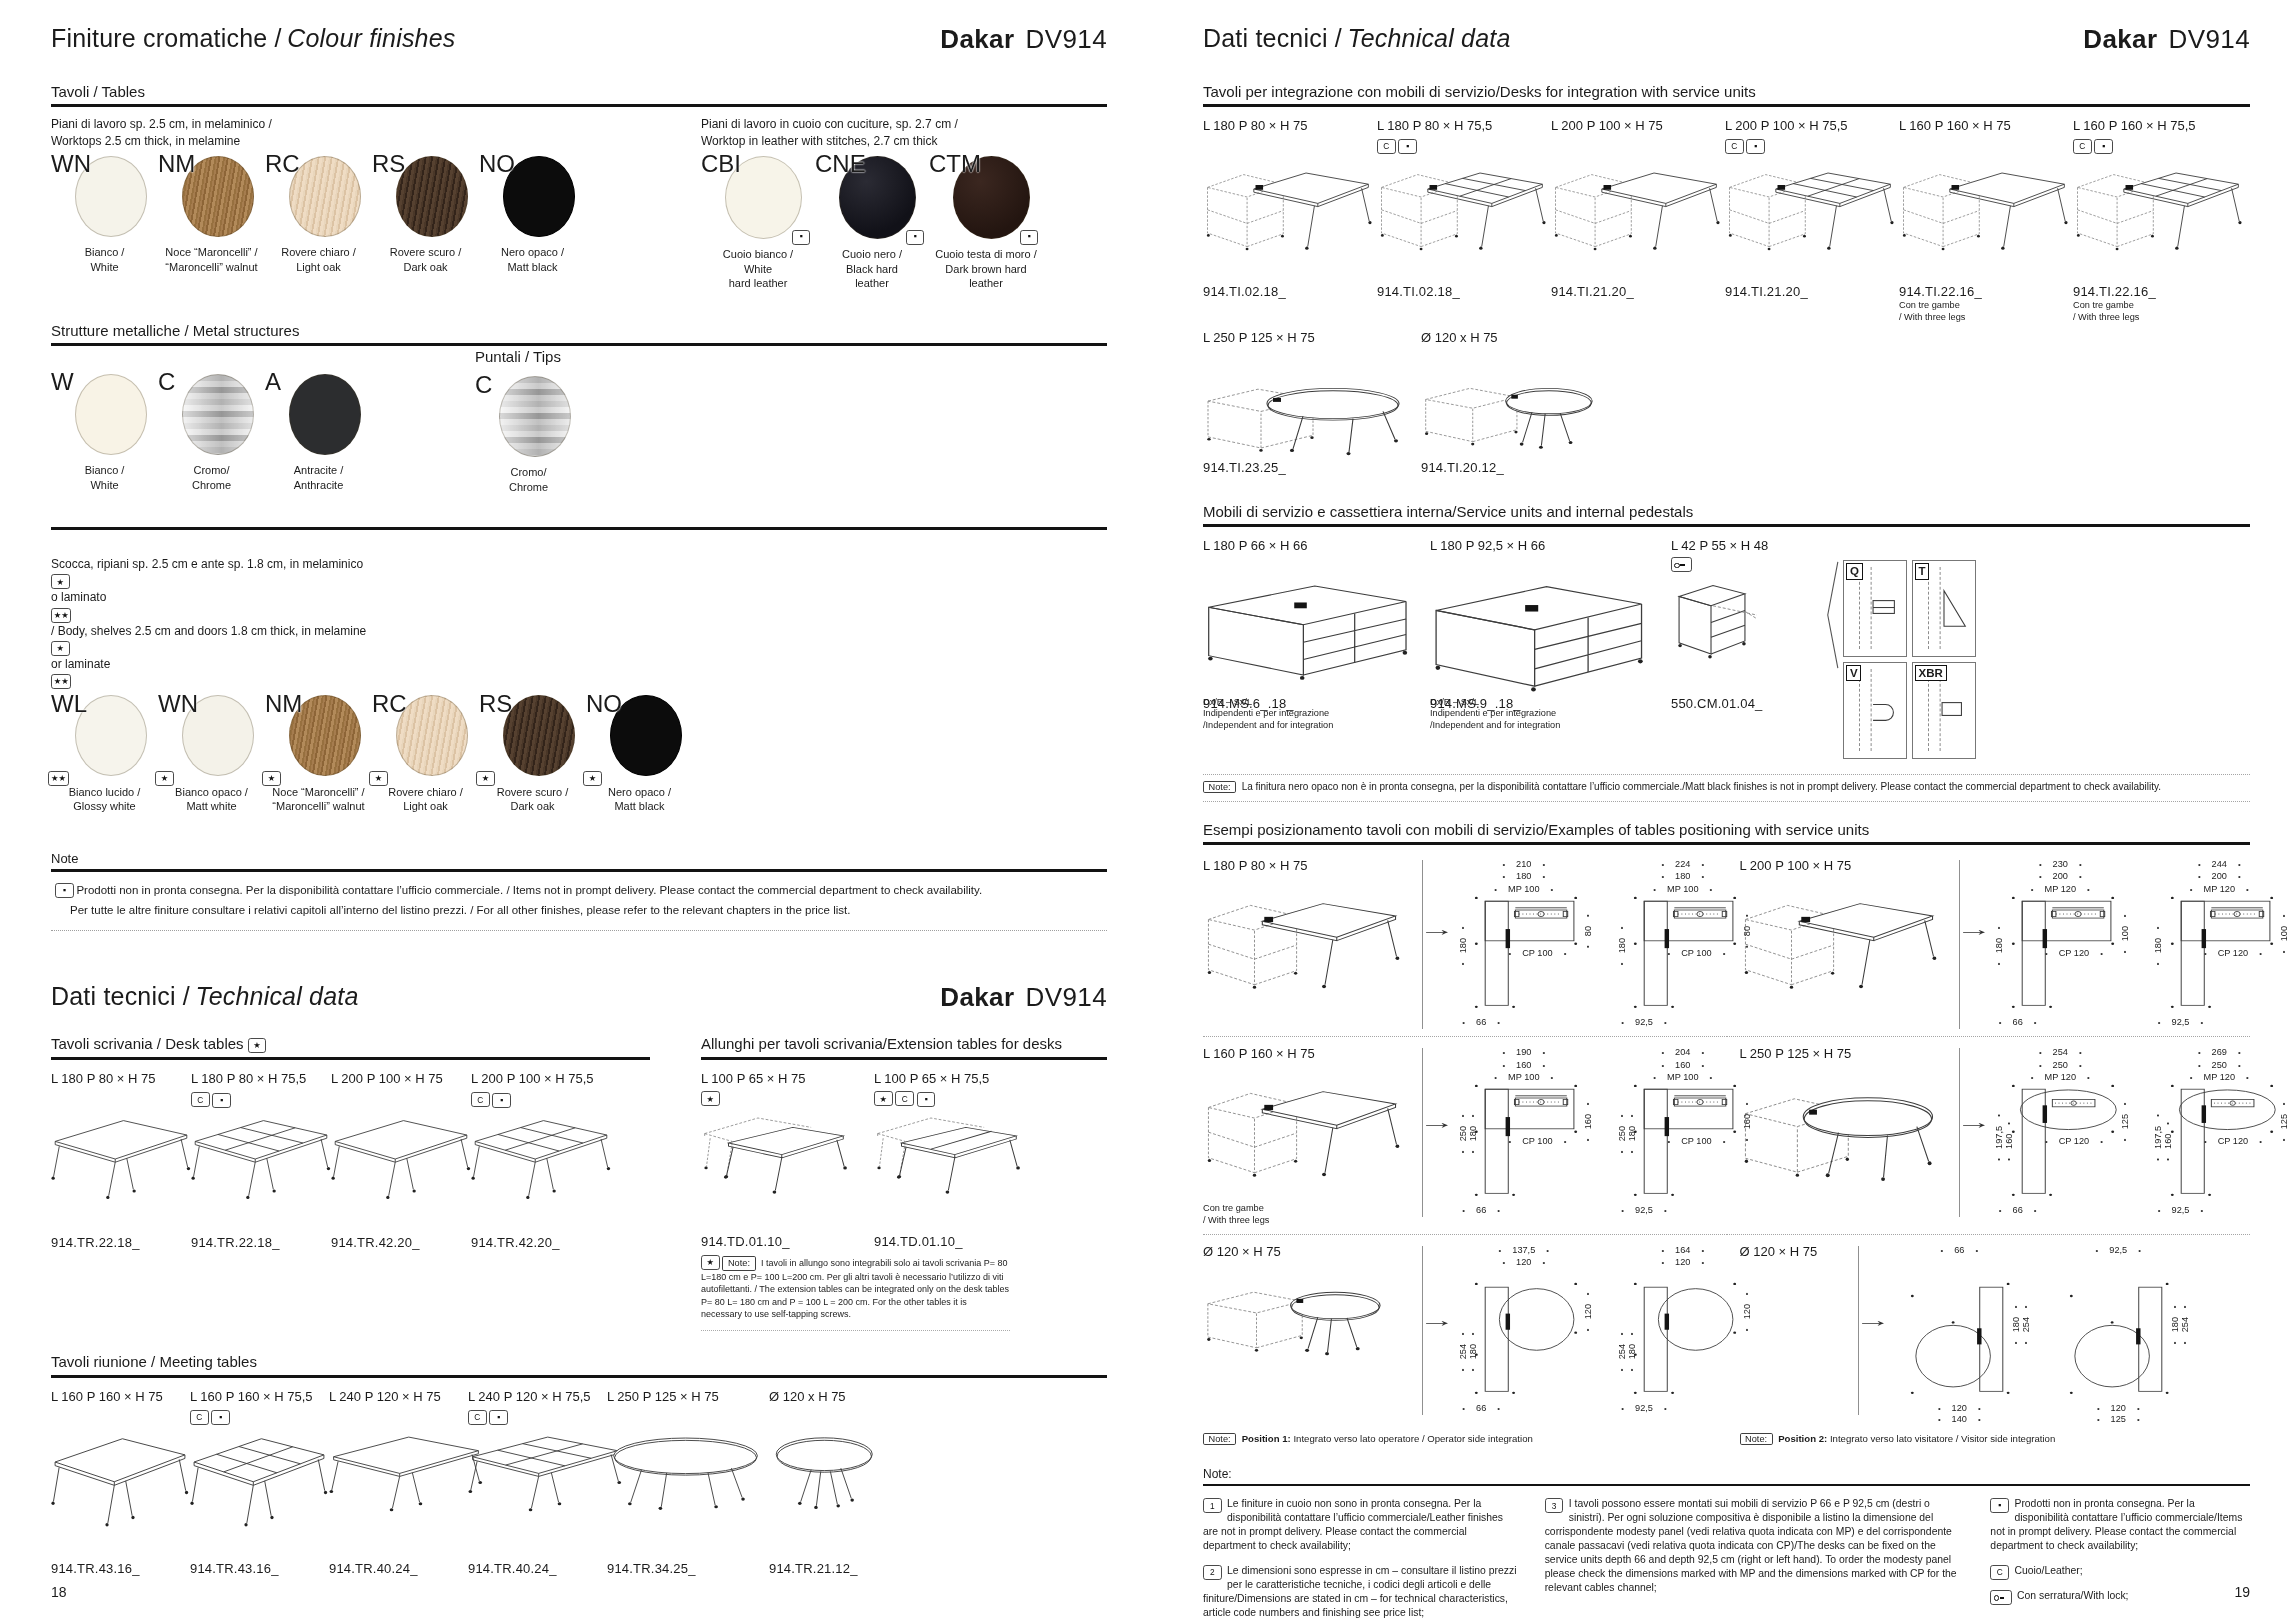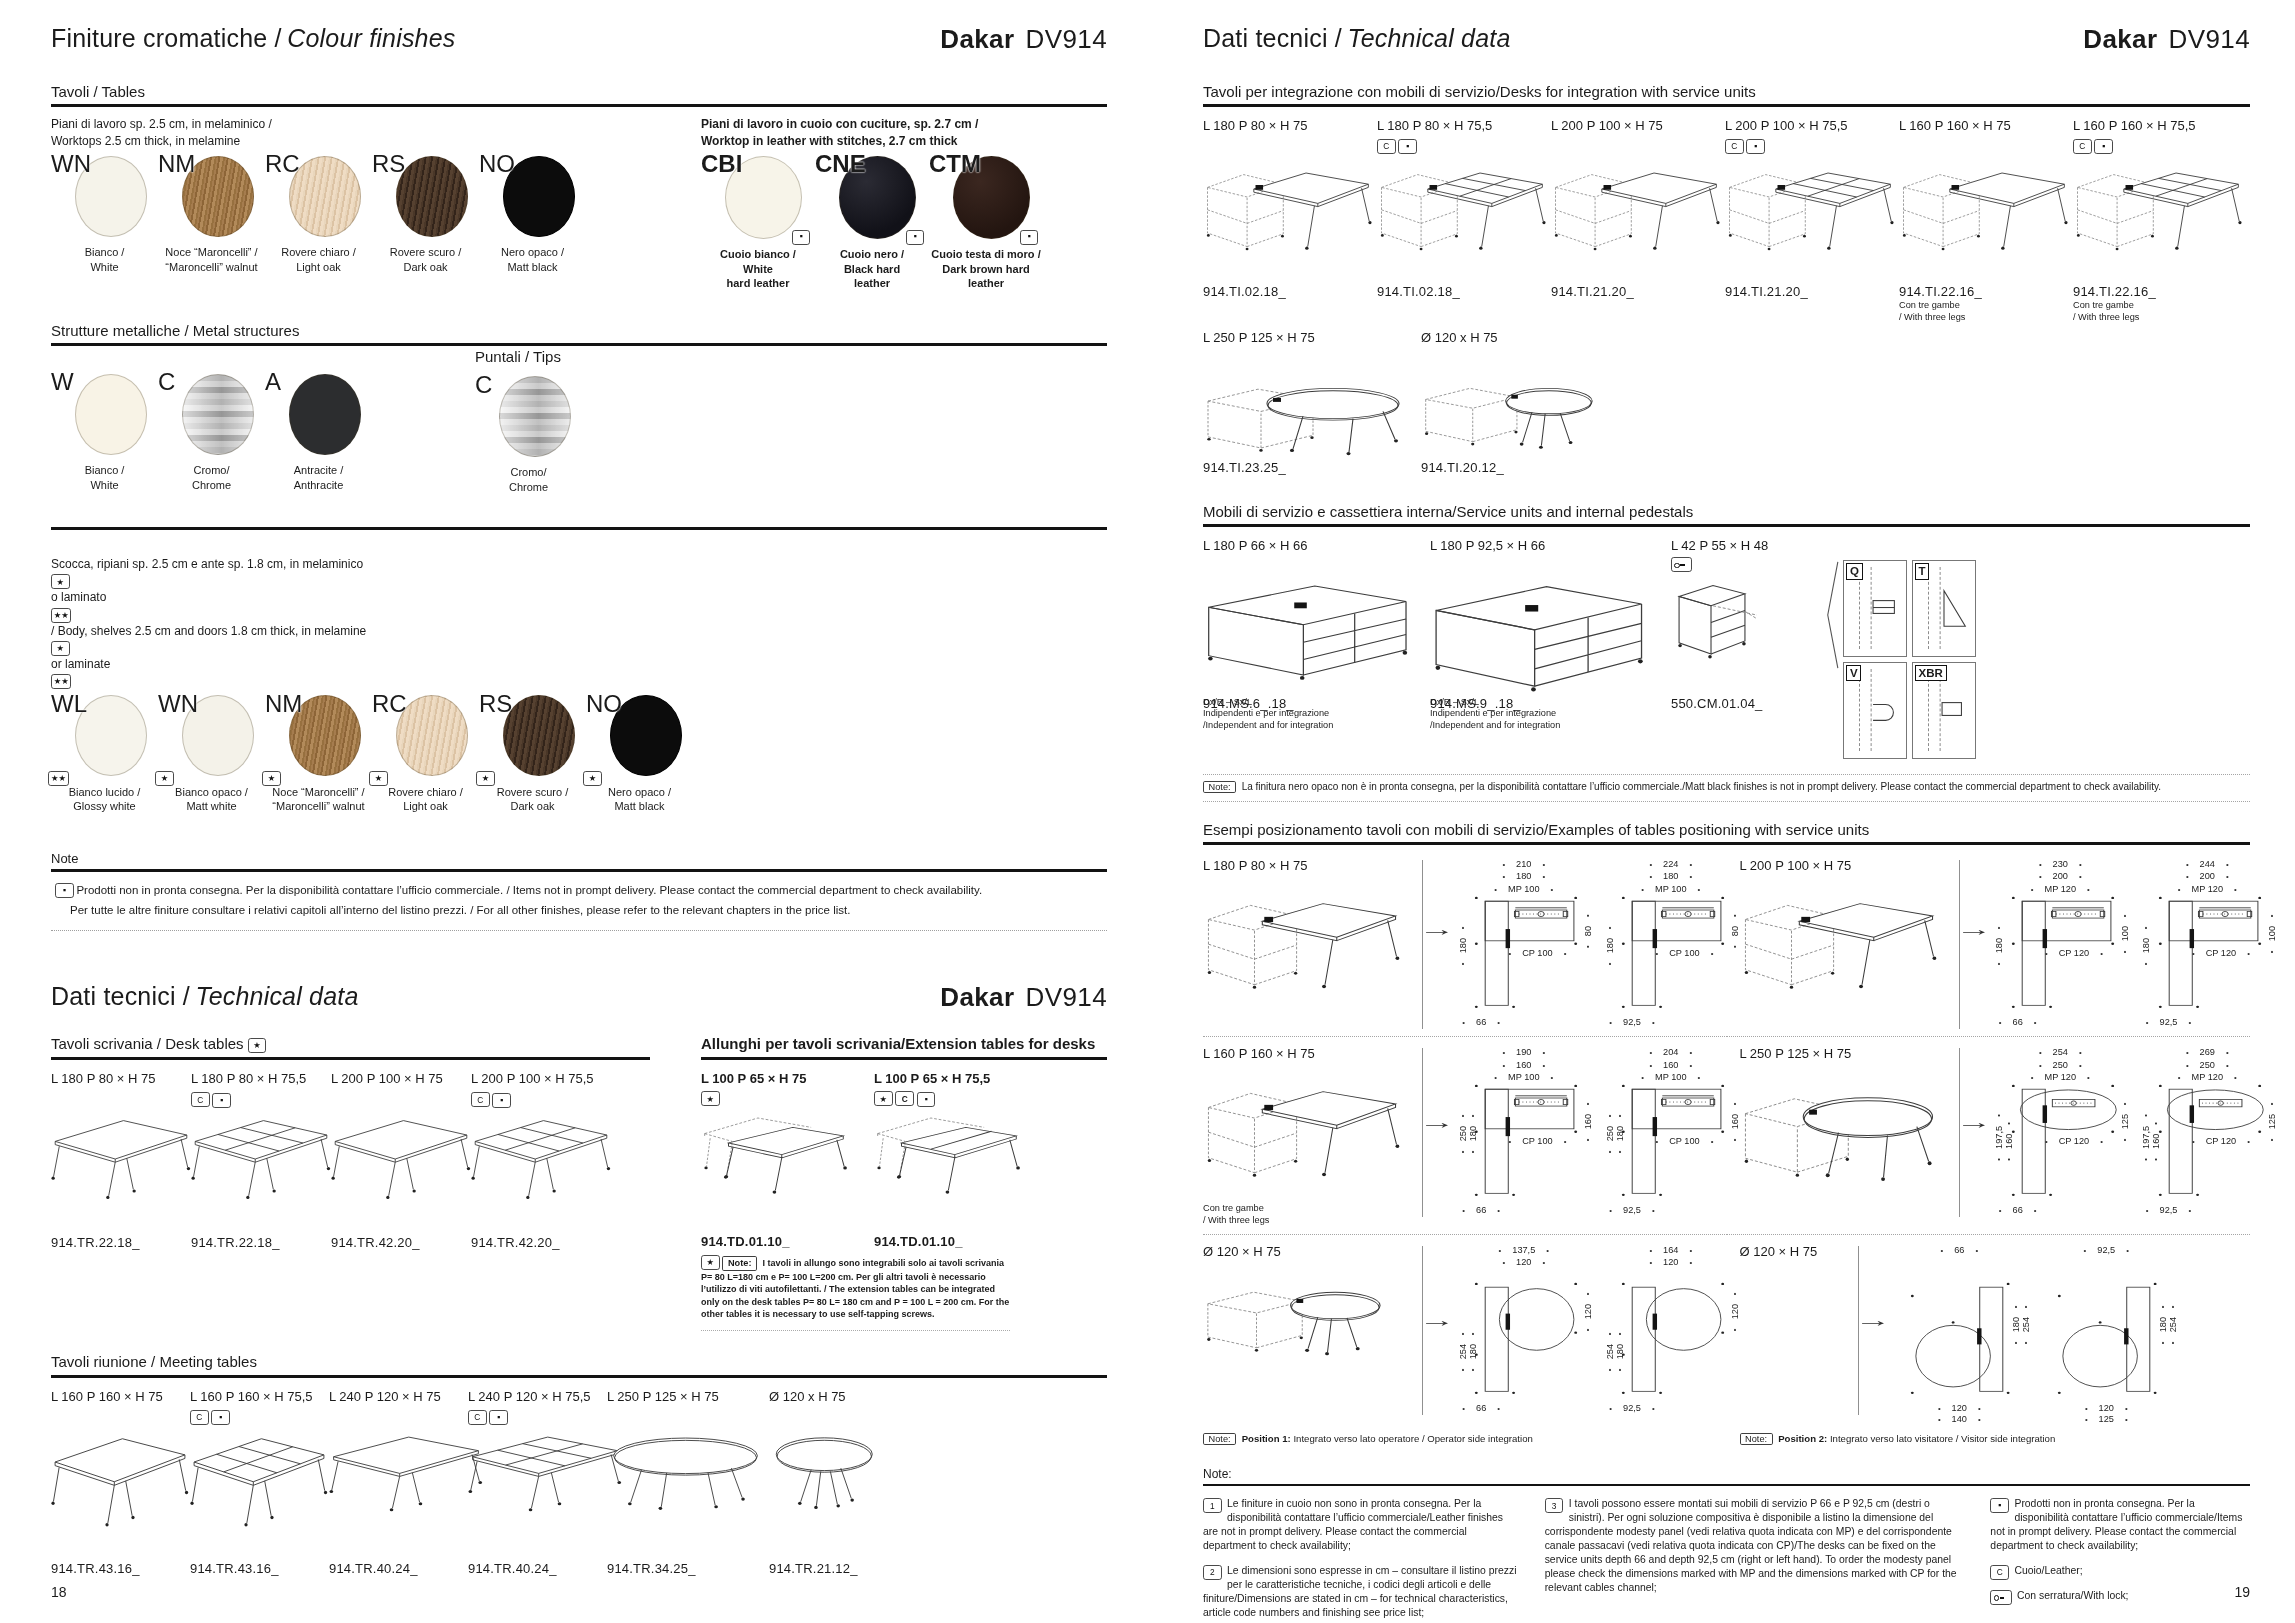--- a/index.html
+++ b/index.html
@@ -16,21 +16,21 @@
   .logo{font-size:26px;white-space:nowrap;letter-spacing:0.4px;}
   .logo b{font-weight:700;margin-right:11px;}
 
   .sec-h{font-size:15px;margin-bottom:4.6px;}
   .hrule{border-top:3.2px solid #131313;}
   .hrule2{border-top:2.8px solid #131313;}
   .dotted{border-top:0.9px dotted #9f9f9f;}
   .desc{font-size:12px;line-height:1.38;white-space:pre-line;margin:9.2px 0 0;}
 
   .cols{display:flex;gap:51px;}
-  .colA{width:599px;flex:0 0 auto;} .colB{flex:1;font-weight:bold;}
+  .colA{width:599px;flex:0 0 auto;} .colB{flex:1;}
 
   .swrow{display:flex;margin-top:1px;}
   .sw{position:relative;width:107px;padding-top:1.8px;}
   .colB .sw{width:114px;}
   .sw-code{position:absolute;left:0;top:0;font-size:24px;z-index:2;text-shadow:0 0 1.8px #fff,0 0 1.8px #fff;}
   .sw-circle{display:block;width:70px;height:79px;border-radius:50%;margin:3.7px 0 0 24px;
              background:var(--sw,#eee);border:0.9px solid rgba(70,58,34,.28);}
   .colB .sw-circle{width:75px;height:81px;}
   .sw-cap{display:block;text-align:center;font-size:11px;line-height:1.32;margin-top:8.3px;white-space:pre-line;}
   .sw-badges{position:absolute;z-index:3;}
@@ -111,21 +111,21 @@
   .ex-grid > div.ex-block:nth-of-type(-n+4){border-bottom:0.9px dotted #a5a5a5;}
   .ex-grid > div.ex-block:nth-of-type(even){padding-left:13px;}
   .ex-left{width:219px;flex:0 0 auto;}
   .ex-grid > div.ex-block:nth-of-type(6) .ex-left{width:118px;}
   .ex-left .size{font-size:13px;}
   .ex-iso{width:197px;height:119px;margin-top:13px;display:block;}
   .ex-grid > div.ex-block:nth-of-type(5) .ex-iso{width:180px;height:96px;}
   .ex-left .pcap{font-size:9.2px;line-height:1.3;white-space:pre-line;margin-top:9.2px;}
   .ex-div{width:0.9px;background:#909090;height:169px;flex:0 0 auto;margin-top:1.8px;}
   .ex-arrow{align-self:center;font-size:17.4px;transform:scaleX(2.1);margin:0 16.5px 27.5px 5.5px;color:#2f2f2f;}
-  .ex-plans{display:flex;gap:24px;}
+  .ex-plans{display:flex;gap:36px;}
   .plan{width:123px;font-size:9.2px;color:#222;}
   .plan-top{display:flex;flex-direction:column;align-items:center;line-height:1.32;min-height:37px;}
   .plan-mid{position:relative;width:110px;height:118px;margin-left:9.2px;}
   .plan-svg{width:100%;height:100%;display:block;}
   .plan-left{position:absolute;left:-13.8px;top:31px;display:flex;}
   .plan-right{position:absolute;right:-12px;top:18.4px;display:flex;}
   .plan-round .plan-left{top:51px;} .plan-round .plan-right{top:11px;}
   .plan-round2 .plan-right{top:24px;right:-13.8px;}
   .vdim{writing-mode:vertical-rl;transform:rotate(180deg);line-height:1.1;}
   .plan-cp{position:absolute;left:37px;top:53px;white-space:nowrap;}

